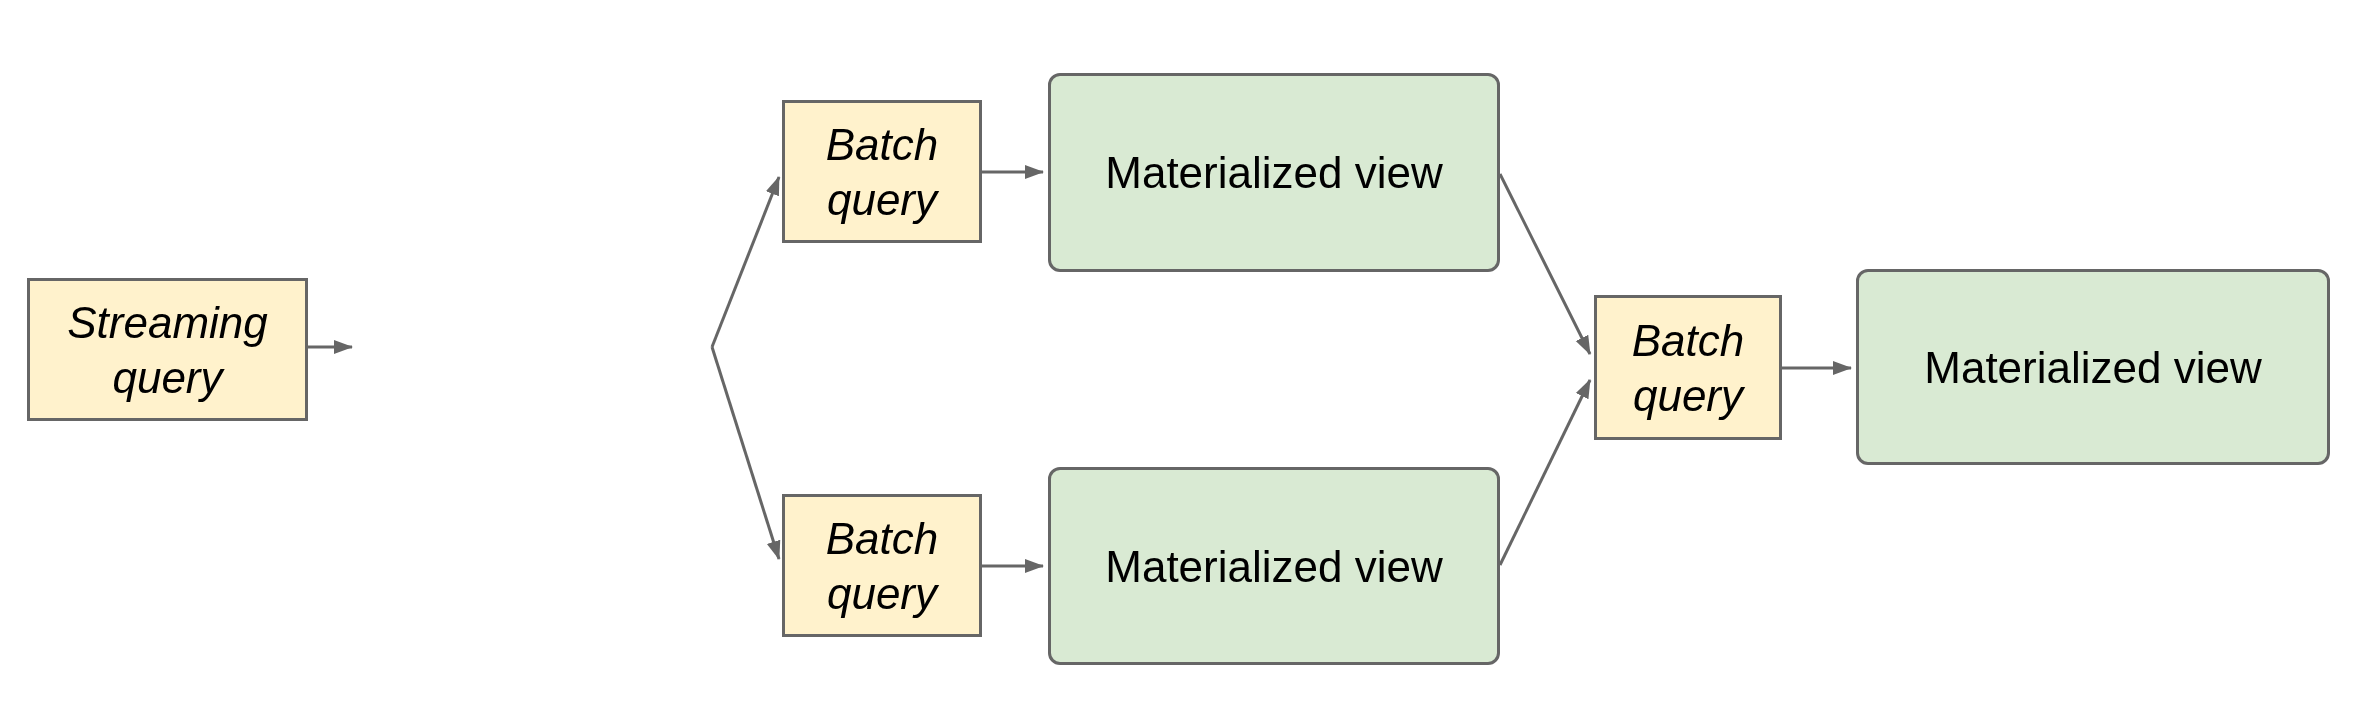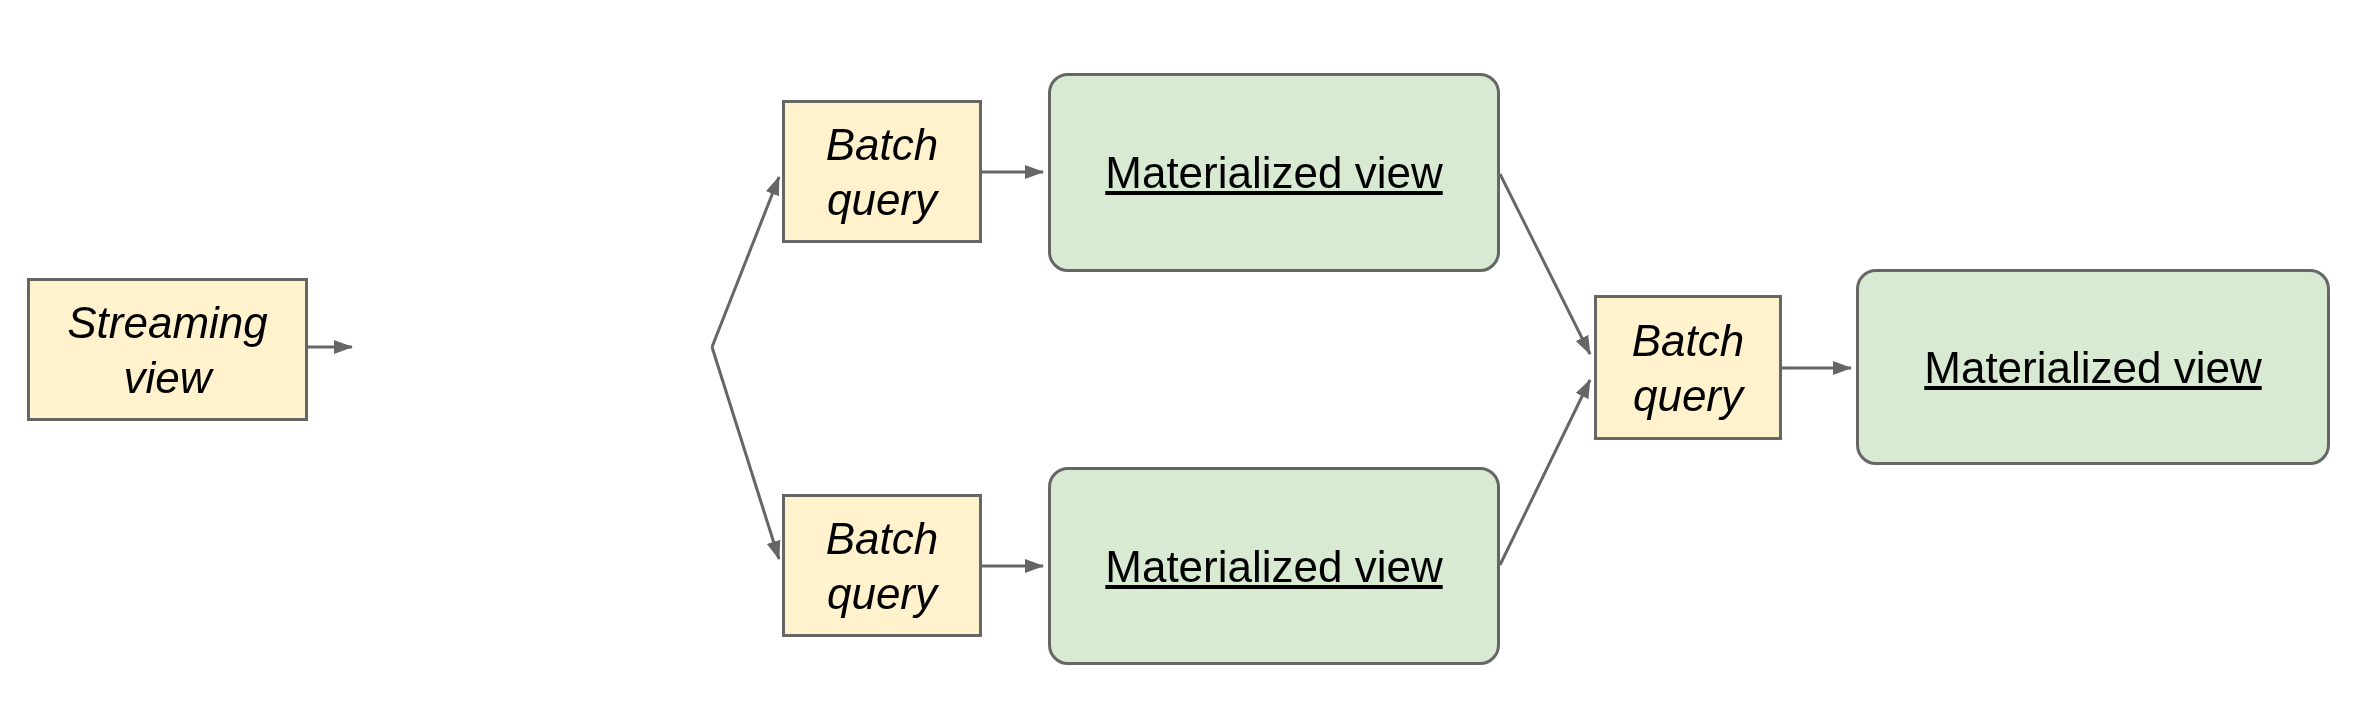--- a/index.html
+++ b/index.html
@@ -27,21 +27,21 @@
     display: flex;
     align-items: center;
     justify-content: center;
     text-align: center;
     border: 3px solid var(--border, #666666);
     color: var(--text, #000000);
     font-size: 44px;
     line-height: 55px;
   }
   .node.query { background: var(--query-fill, #fff2cc); font-style: italic; }
-  .node.data  { background: var(--data-fill, #d9ead3); border-radius: 20px; text-decoration: underline; }
+  .node.data  { background: var(--data-fill, #d9ead3); border-radius: 12px; }
   .node .label { white-space: pre-line; }
 
   
   .n-streaming   { left: 27px;   top: 278px; width: 281px; height: 143px; }
   .n-table       { left: 357px;  top: 251px; width: 355px; height: 192px; border-radius: 30px; }
   .n-batch-top   { left: 782px;  top: 100px; width: 200px; height: 143px; }
   .n-mv-top      { left: 1048px; top: 73px;  width: 452px; height: 199px; }
   .n-batch-bot   { left: 782px;  top: 494px; width: 200px; height: 143px; }
   .n-mv-bot      { left: 1048px; top: 467px; width: 452px; height: 198px; }
   .n-batch-right { left: 1594px; top: 295px; width: 188px; height: 145px; }
@@ -63,21 +63,21 @@
     <line class="edge" x1="712" y1="347" x2="779" y2="559" marker-end="url(#arrow)"></line>
     <line class="edge" x1="982" y1="172" x2="1043" y2="172" marker-end="url(#arrow)"></line>
     <line class="edge" x1="982" y1="566" x2="1043" y2="566" marker-end="url(#arrow)"></line>
     <line class="edge" x1="1500" y1="174" x2="1590" y2="354" marker-end="url(#arrow)"></line>
     <line class="edge" x1="1500" y1="565" x2="1590" y2="380" marker-end="url(#arrow)"></line>
     <line class="edge" x1="1782" y1="368" x2="1851" y2="368" marker-end="url(#arrow)"></line>
   </svg>
 
   <div class="node query n-streaming">
     <span class="label">Streaming
-view</span>
+query</span>
   </div>
 
 
   <div class="node query n-batch-top">
     <span class="label">Batch
 query</span>
   </div>
 
   <div class="node data n-mv-top">
     <span class="label">Materialized view</span>

